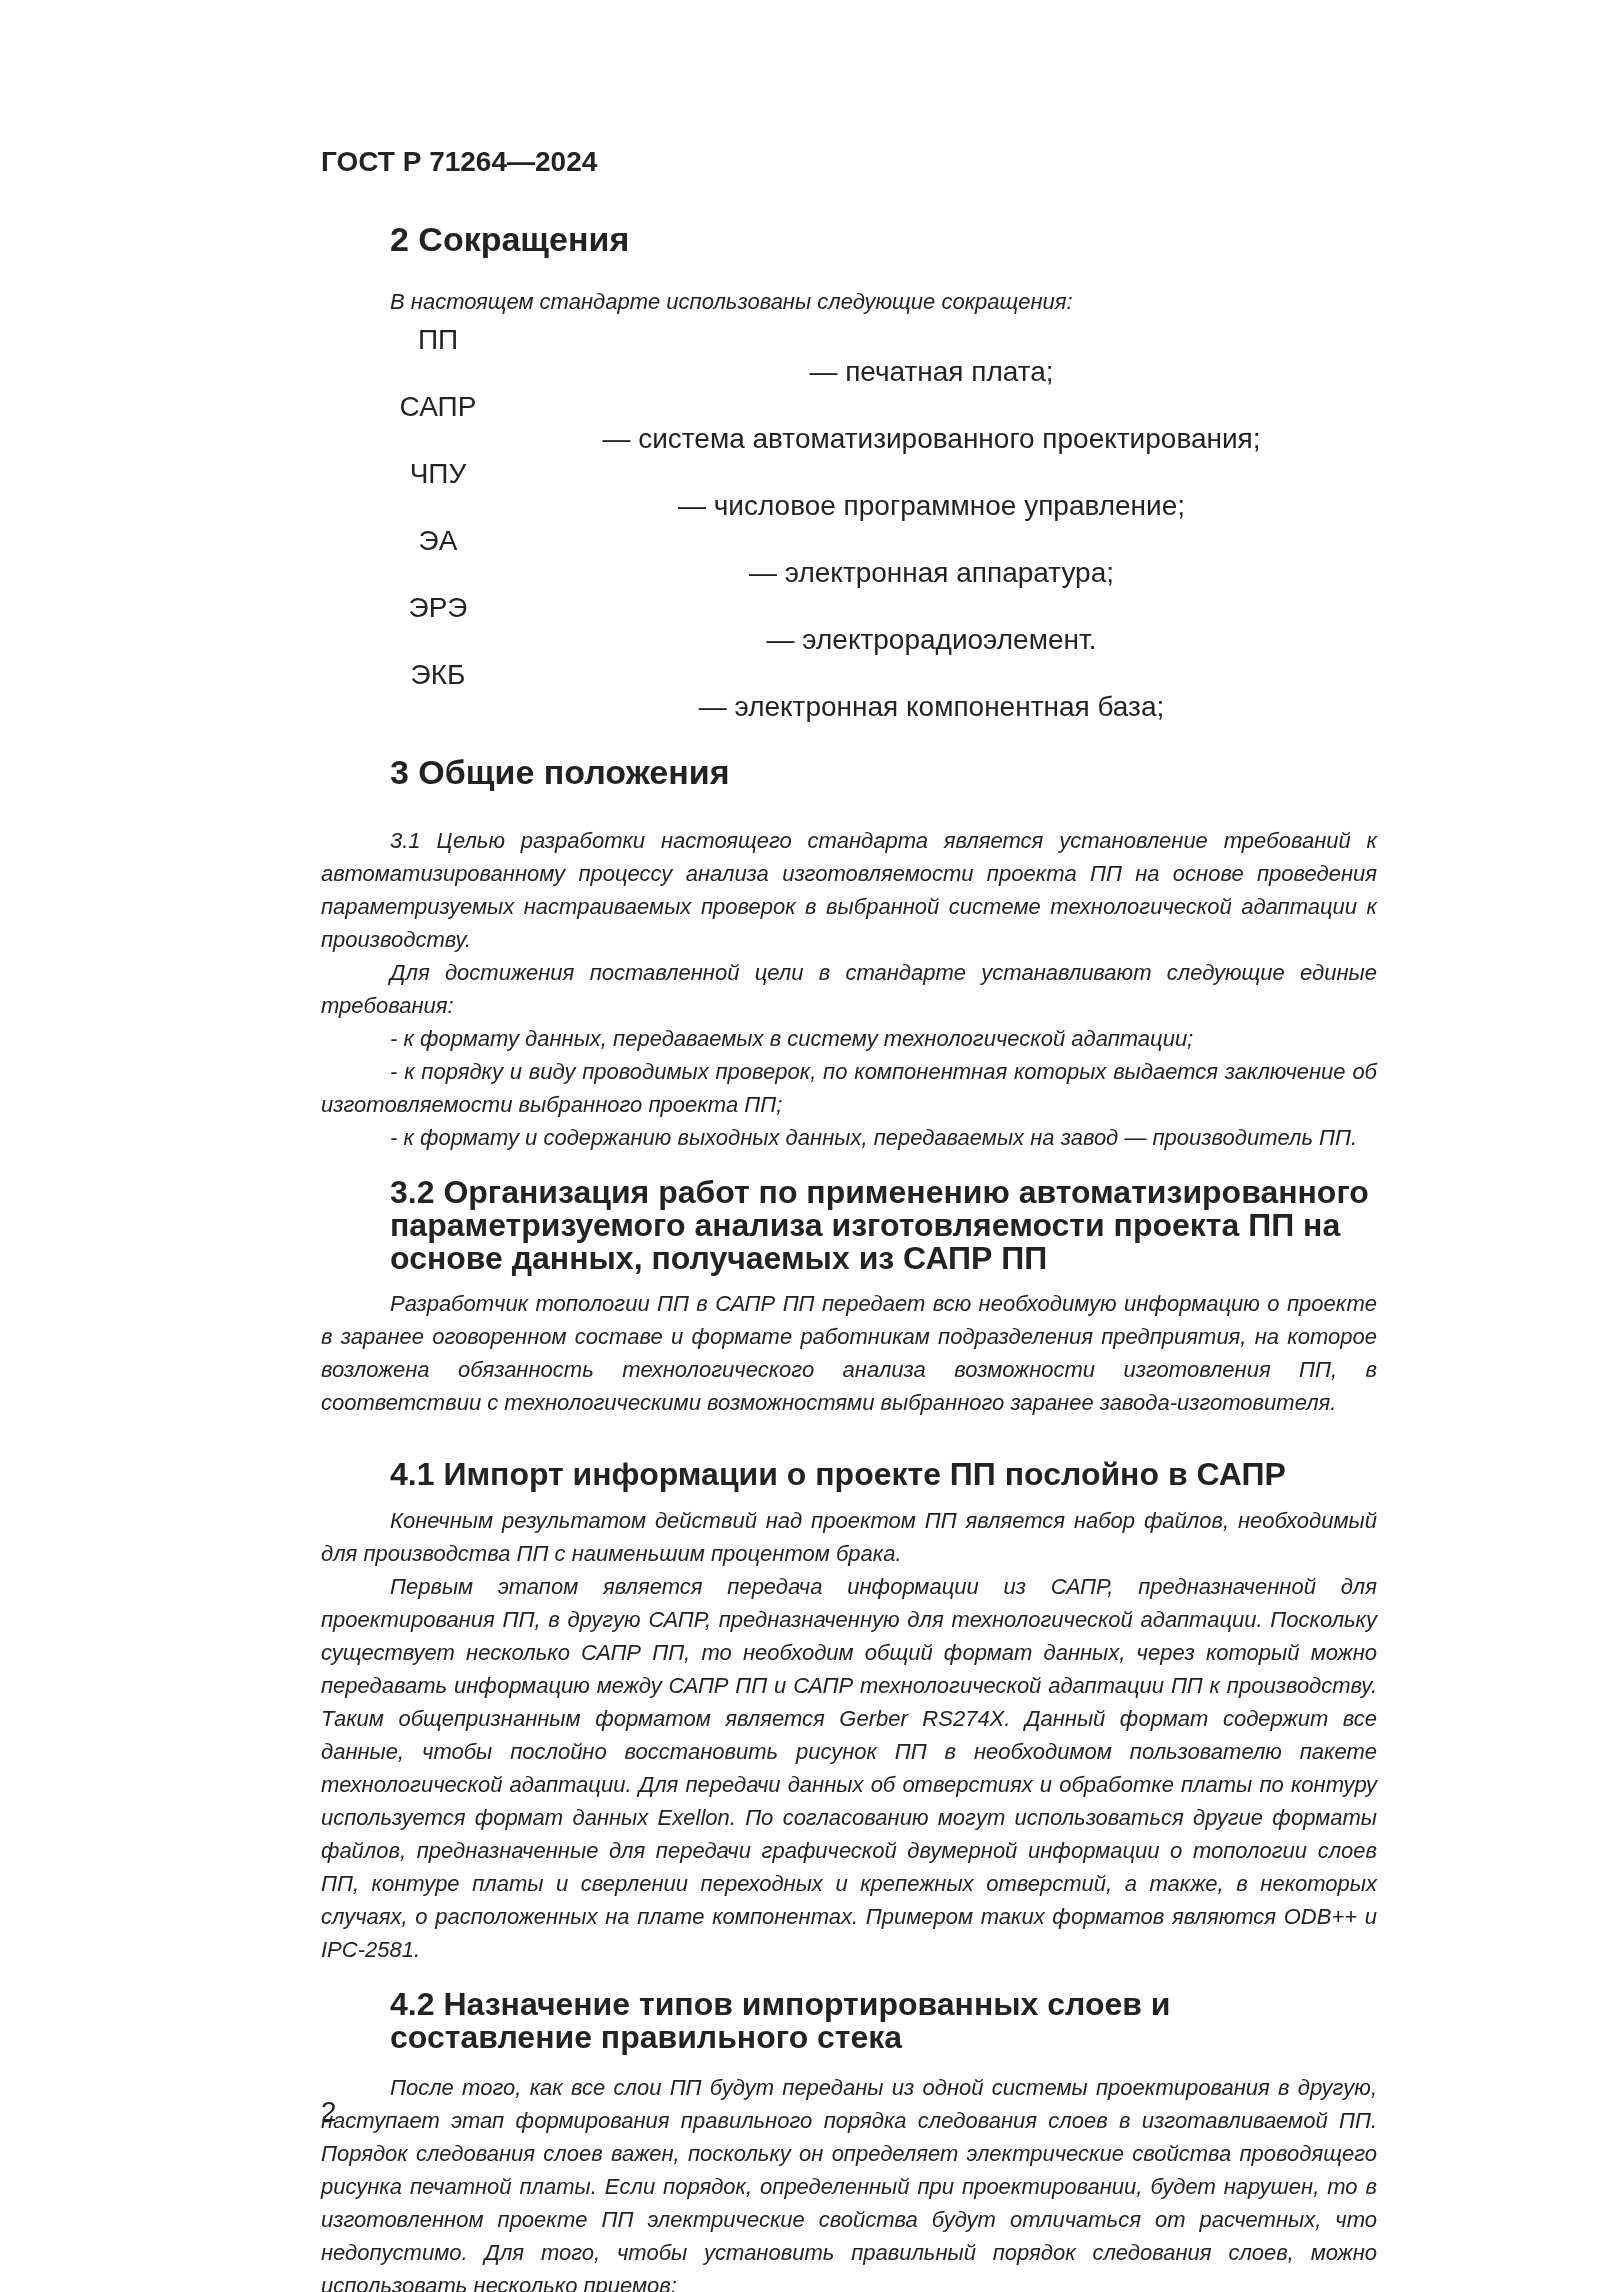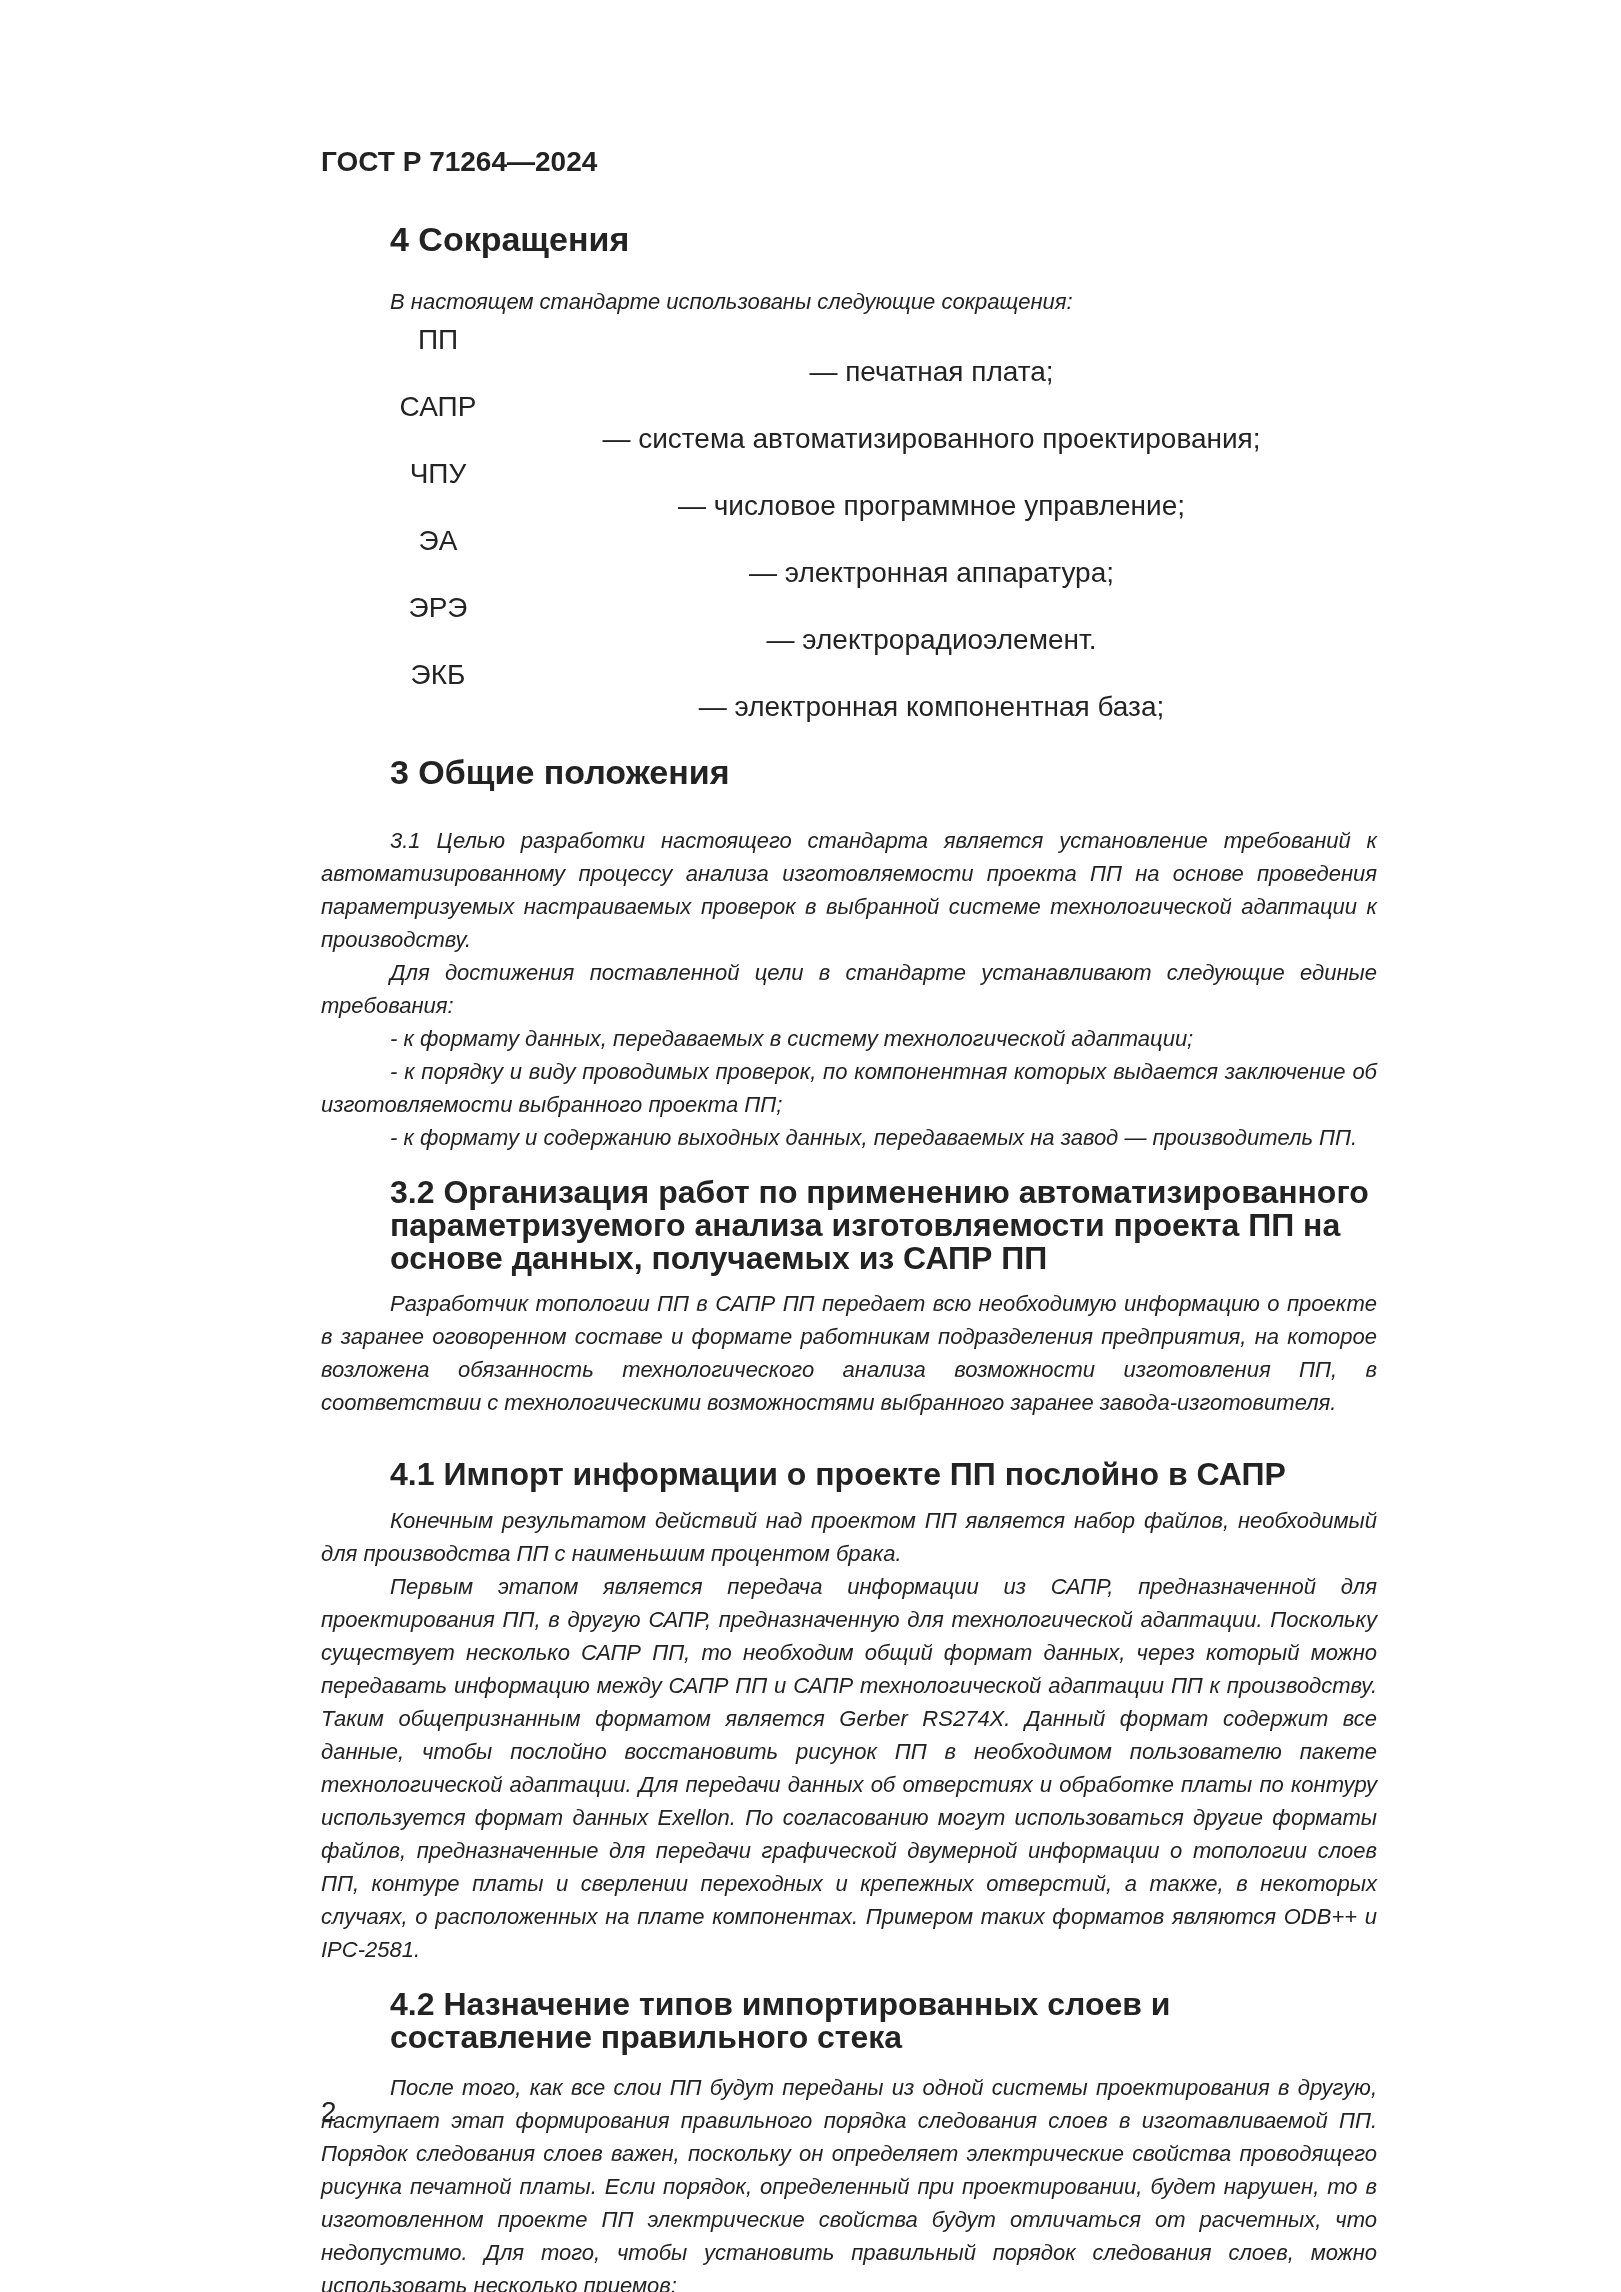--- a/index.html
+++ b/index.html
@@ -78,21 +78,21 @@
     line-height: 32px;
   }
 </style>
 </head>
 <body>
 
 <div class="page">
 
   <div class="doc-header">ГОСТ Р 71264—2024</div>
 
-  <h2 class="h-main mt-s2">4 Сокращения</h2>
+  <h2 class="h-main mt-s2">2 Сокращения</h2>
 
   <p class="para mt-intro">В настоящем стандарте использованы следующие сокращения:</p>
 
   <div class="abbrev-list">
     <div class="abbrev-row">
       <span class="abbrev-term">ПП</span>
       <span class="abbrev-def">— печатная плата;</span>
     </div>
     <div class="abbrev-row">
       <span class="abbrev-term">САПР</span>

